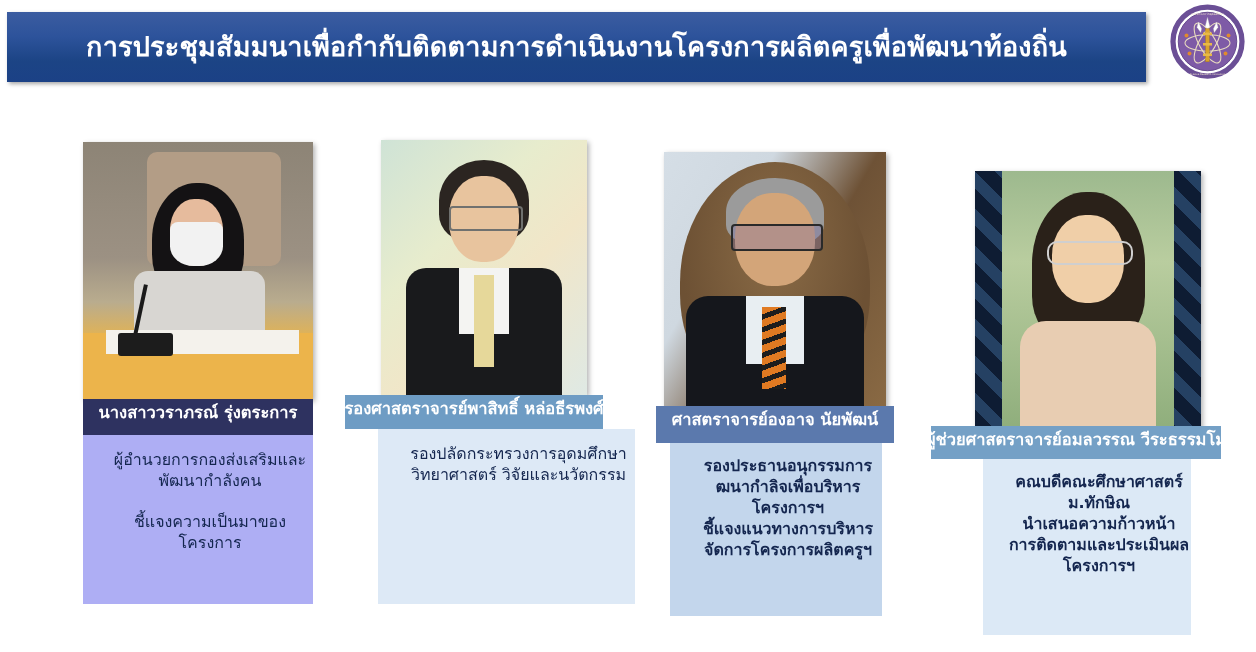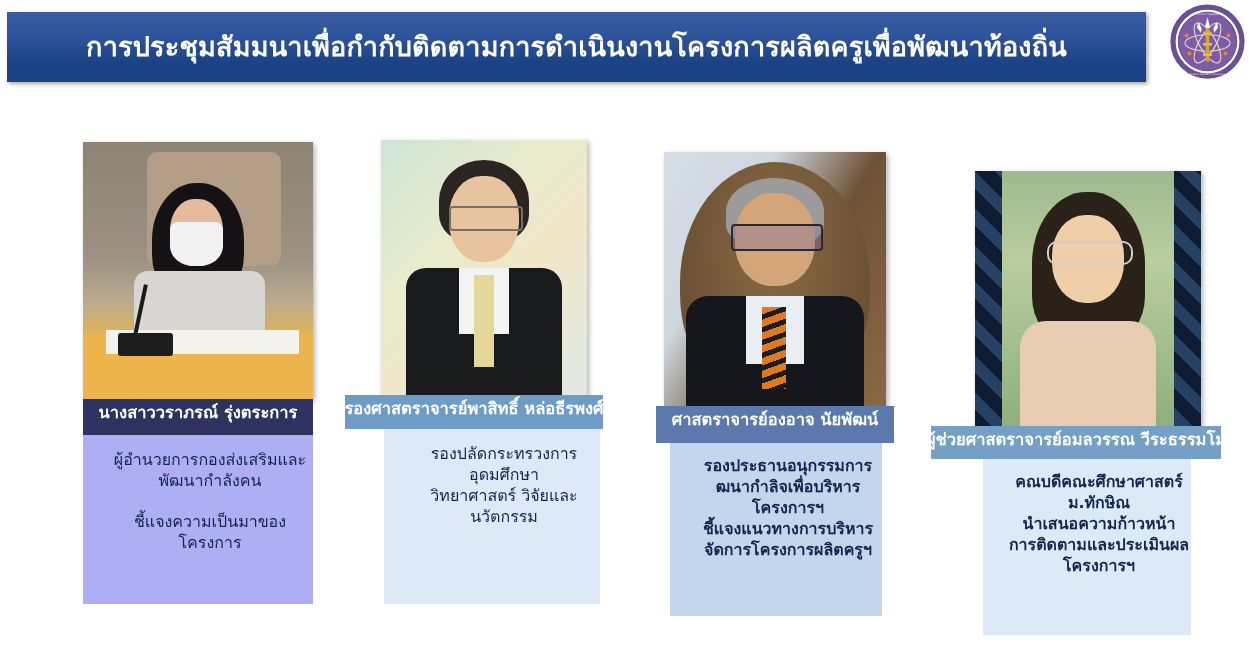--- a/index.html
+++ b/index.html
@@ -58,21 +58,21 @@
   #card1{left:83px;top:142px;width:230px;height:462px;}
   #card1 .photo{width:230px;height:258px;}
   #card1 .namebar{left:0;top:257px;width:230px;height:36px;background:#2e3260;font-size:16.5px;}
   #card1 .body-box{left:0;top:293px;width:230px;height:169px;background:#aeaef4;
                    padding-top:14px;box-sizing:border-box;font-size:16px;font-weight:400;}
 
   
   #card2{left:367px;top:140px;width:234px;height:464px;}
   #card2 .photo{left:14px;width:206px;height:255px;background:#e9e9e9;}
   #card2 .namebar{left:-22px;top:255px;width:258px;height:34px;background:#6e9cc4;font-size:16.5px;}
-  #card2 .body-box{left:17px;top:289px;width:216px;height:175px;background:#dde9f6;
+  #card2 .body-box{left:11px;top:289px;width:257px;height:175px;background:#dde9f6;
                    padding-top:14px;box-sizing:border-box;font-size:16px;font-weight:400;}
 
   
   #card3{left:660px;top:152px;width:230px;height:394px;}
   #card3 .photo{left:4px;width:222px;height:258px;background:#f0f0f0;}
   #card3 .namebar{left:-4px;top:254px;width:238px;height:37px;background:#5b79ad;font-size:16.5px;}
   #card3 .body-box{left:10px;top:291px;width:212px;height:173px;background:#c3d6ec;
                    padding-top:12px;box-sizing:border-box;font-size:16px;font-weight:700;}
 
   

